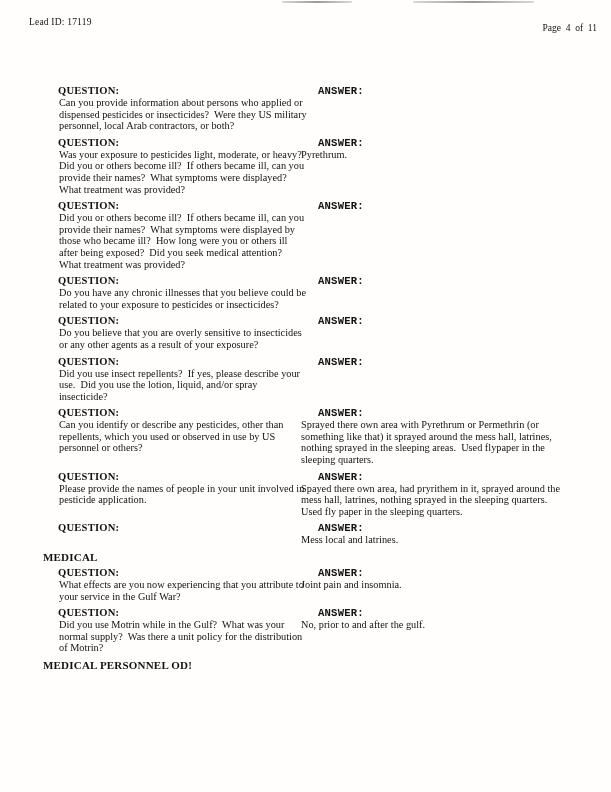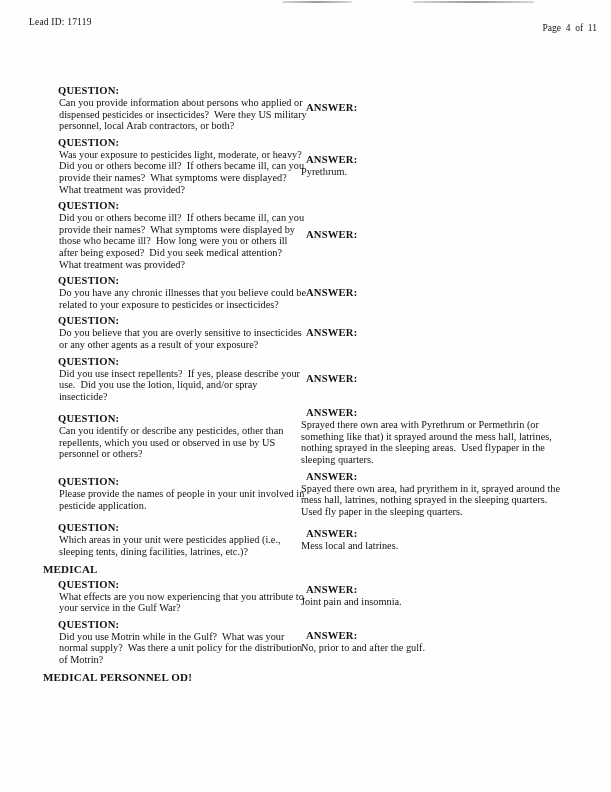--- a/index.html
+++ b/index.html
@@ -43,39 +43,39 @@
   }
 
   .content {
     position: absolute;
     top: 85px;
     left: 43px;
     width: 526px;
   }
   .row {
     display: flex;
-    align-items: center;
+    align-items: flex-start;
     margin-bottom: 5px;
   }
   .qcol {
     width: 258px;
     flex-shrink: 0;
   }
   .acol {
     flex: 1;
     min-width: 0;
   }
   .qlabel, .alabel {
     font-weight: bold;
     font-size: 10.6px;
     line-height: 12px;
     letter-spacing: 0.2px;
   }
   .qlabel { margin-left: 15px; }
-  .alabel { margin-left: 5px; }
+  .alabel { margin-left: 17px; font-family: Liberation Mono, monospace; }
   .qtext, .atext {
     font-size: 10.3px;
     line-height: 11.6px;
     white-space: pre-wrap;
   }
   .qtext { margin-left: 16px; width: 248px; }
   .atext { width: 266px; }
   .section-head {
     font-weight: bold;
     font-size: 11px;
@@ -180,21 +180,20 @@
       </div>
       <div class="acol">
         <div class="alabel">ANSWER:</div>
         <div class="atext">Spayed there own area, had pryrithem in it, sprayed around the mess hall, latrines, nothing sprayed in the sleeping quarters.  Used fly paper in the sleeping quarters.</div>
       </div>
     </div>
 
     <div class="row">
       <div class="qcol">
         <div class="qlabel">QUESTION:</div>
-        <div class="qtext">Which areas in your unit were pesticides applied (i.e., sleeping tents, dining facilities, latrines, etc.)?</div>
       </div>
       <div class="acol">
         <div class="alabel">ANSWER:</div>
         <div class="atext">Mess local and latrines.</div>
       </div>
     </div>
 
     <div class="section-head">MEDICAL</div>
 
     <div class="row">

